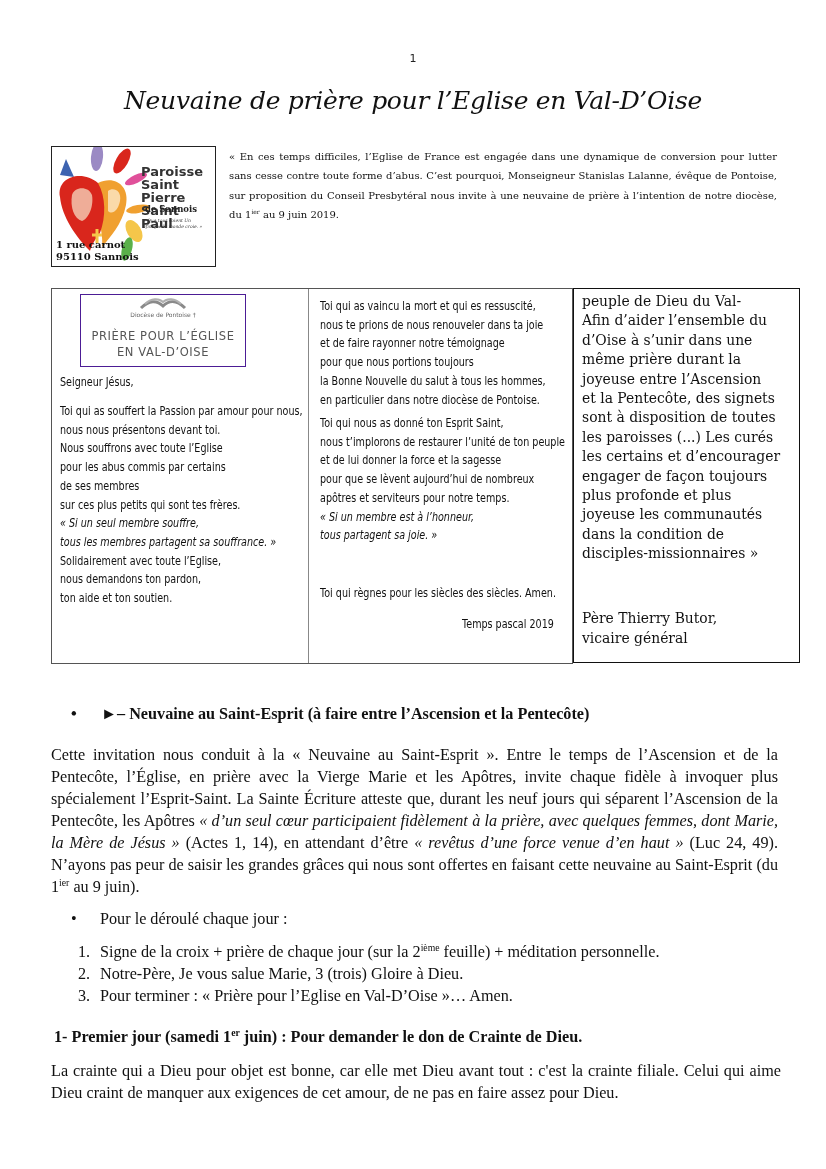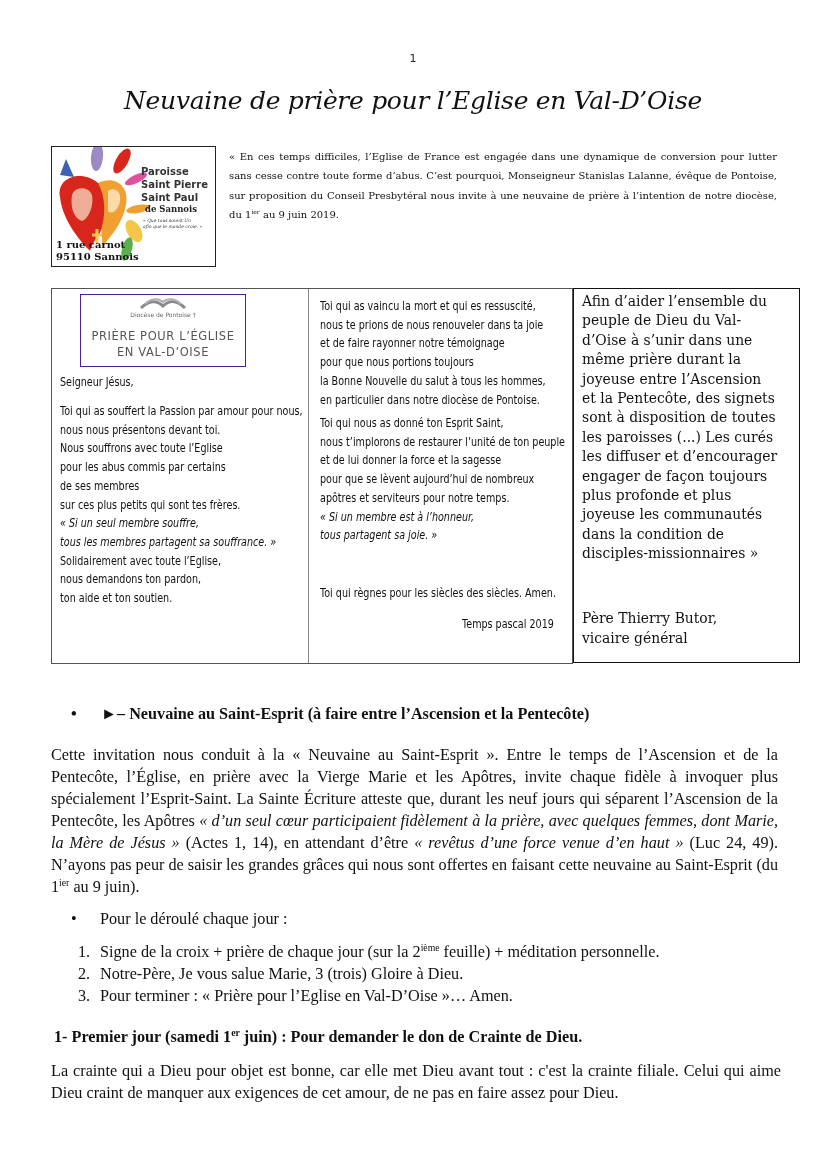--- a/index.html
+++ b/index.html
@@ -5,21 +5,21 @@
   html, body { margin: 0; padding: 0; background: #ffffff; }
   body { width: 826px; height: 1169px; position: relative; overflow: hidden; color: #111; font-family: "Liberation Serif", serif; }
   .abs { position: absolute; }
 
   .page-number { left: 0; width: 826px; top: 52px; text-align: center; font-family: "DejaVu Sans", sans-serif; font-size: 11px; color: #222; }
   .doc-title { left: 0; width: 826px; top: 86px; text-align: center; font-family: "DejaVu Serif", serif; font-style: italic; font-size: 25px; letter-spacing: -0.3px; color: #111; }
 
   
   .logo { left: 51px; top: 146px; width: 163px; height: 119px; border: 1px solid #222; background: #fff; overflow: hidden; }
   .logo svg { position: absolute; left: 0; top: 0; }
-  .logo .par { position: absolute; left: 89px; top: 18px; font-family: "DejaVu Sans", sans-serif; font-weight: bold; font-size: 10px; line-height: 13px; color: #333; }
+  .logo .par { position: absolute; left: 89px; top: 18px; font-family: "DejaVu Sans", sans-serif; font-weight: bold; font-size: 13px; line-height: 13px; color: #333; }
   .logo .desan { position: absolute; left: 93px; top: 57px; font-family: "DejaVu Serif", serif; font-weight: bold; font-size: 8.5px; color: #222; }
   .logo .motto { position: absolute; left: 91px; top: 71px; font-family: "DejaVu Serif", serif; font-style: italic; font-size: 4.5px; line-height: 6px; color: #333; width: 70px; }
   .logo .addr { position: absolute; left: 4px; top: 92px; font-family: "DejaVu Serif", serif; font-weight: bold; font-size: 10px; line-height: 12px; color: #111; }
 
   .intro { left: 229px; top: 147px; width: 548px; font-family: "DejaVu Serif", serif; font-size: 10px; line-height: 19.3px; text-align: justify; color: #111; }
   sup { font-size: 0.6em; line-height: 0; vertical-align: super; }
 
   
   .card-left { left: 51px; top: 288px; width: 256px; height: 374px; border: 1px solid #555; border-right: 1px solid #888; }
   .card-mid { left: 307px; top: 288px; width: 265px; height: 374px; border: 1px solid #555; border-left: none; }
@@ -138,29 +138,29 @@
   <div>et de lui donner la force et la sagesse</div>
   <div>pour que se lèvent aujourd’hui de nombreux</div>
   <div>apôtres et serviteurs pour notre temps.</div>
   <div><i>« Si un membre est à l’honneur,</i></div>
   <div><i>tous partagent sa joie. »</i></div>
 </div>
 <div class="abs sans" style="left:320px; top:584px;">Toi qui règnes pour les siècles des siècles. Amen.</div>
 <div class="abs sans" style="left:462px; top:615px;">Temps pascal 2019</div>
 
 <div class="abs right-text">
+  <div>peuple de Dieu du Val-</div>
   <div>Afin d’aider l’ensemble du</div>
-  <div>peuple de Dieu du Val-</div>
   <div>d’Oise à s’unir dans une</div>
   <div>même prière durant la</div>
   <div>joyeuse entre l’Ascension</div>
   <div>et la Pentecôte, des signets</div>
   <div>sont à disposition de toutes</div>
   <div>les paroisses (...) Les curés</div>
-  <div>les diffuser et d’encourager</div>
+  <div>les certains et d’encourager</div>
   <div>engager de façon toujours</div>
   <div>plus profonde et plus</div>
   <div>joyeuse les communautés</div>
   <div>dans la condition de</div>
   <div>disciples-missionnaires »</div>
 </div>
 <div class="abs right-sign">
   <div>Père Thierry Butor,</div>
   <div>vicaire général</div>
 </div>

